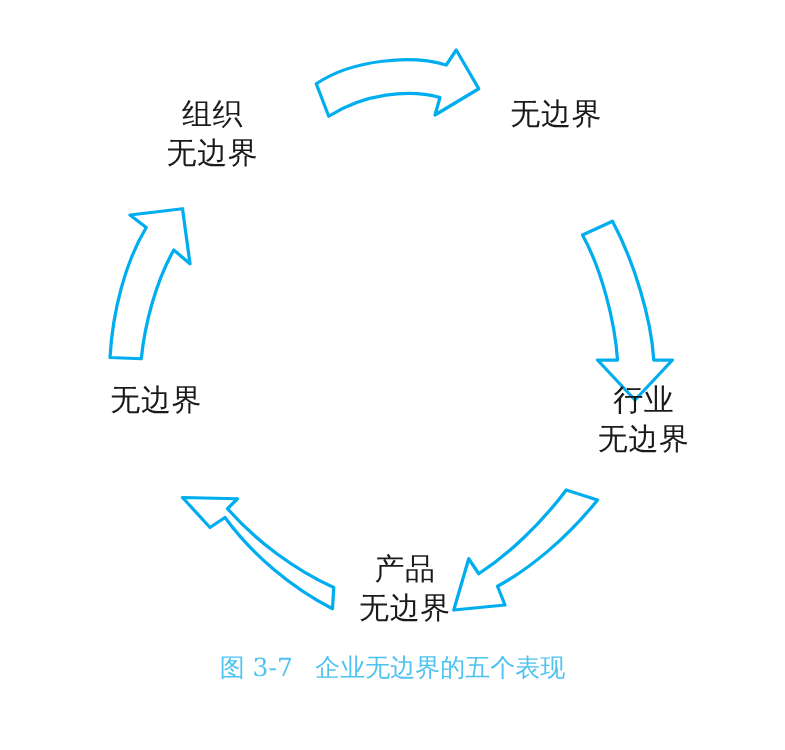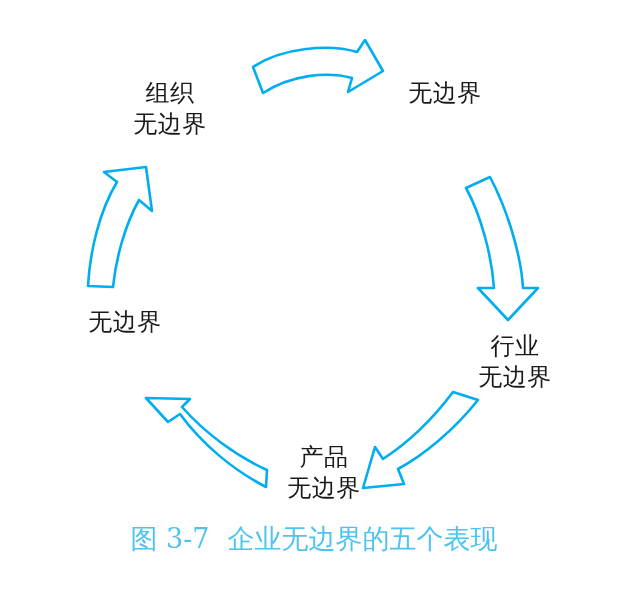--- a/index.html
+++ b/index.html
@@ -22,46 +22,46 @@
     position: absolute;
     left: 0;
     top: 0;
     width: 628px;
     height: 600px;
   }
   .node-label {
     position: absolute;
     text-align: center;
     color: #1a1a1a;
-    font-family: Liberation Serif, serif;
+    font-family: Liberation Mono, monospace;
     font-size: 24px;
     line-height: 1.30;
     letter-spacing: 0.5px;
     white-space: nowrap;
     -webkit-font-smoothing: antialiased;
   }
   .node-label .l1,
   .node-label .l2 {
     display: block;
   }
   #label-organization { left: 110px; top: 78px;  width: 120px; }
   #label-resource     { left: 385px; top: 78px;  width: 120px; }
-  #label-industry     { left: 455px; top: 307px; width: 120px; margin-top: 24px; }
+  #label-industry     { left: 455px; top: 307px; width: 120px; }
   #label-product      { left: 264px; top: 442px; width: 120px; }
   #label-customer     { left: 65px;  top: 307px; width: 120px; }
 
   #figure-caption {
     position: absolute;
     left: 0;
     top: 521px;
     width: 628px;
     text-align: center;
     color: #4FC3F0;
     font-family: "DejaVu Serif", "Liberation Serif", serif;
-    font-size: 27px;
+    font-size: 20px;
     line-height: 1.3;
     white-space: nowrap;
   }
   #figure-caption .caption-num { margin-right: 18px; }
 </style>
 </head>
 <body>
 
 <div id="figure-root">
 

